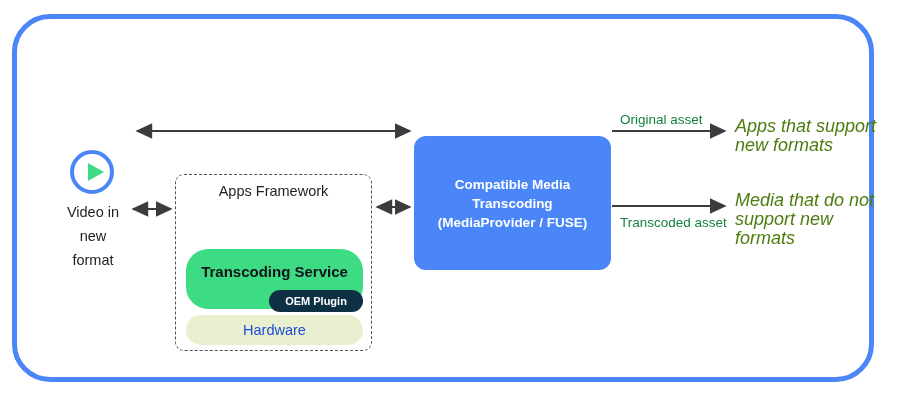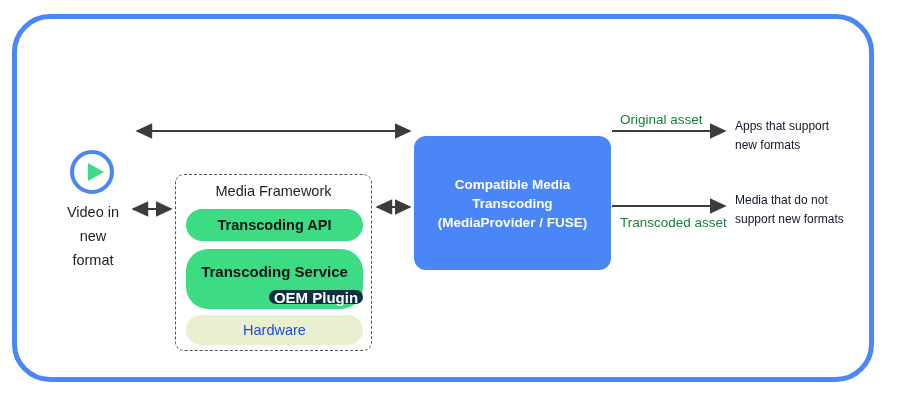--- a/index.html
+++ b/index.html
@@ -118,28 +118,28 @@
     height: 30px;
     background: #e9f0cf;
     font-size: 14.5px;
     color: #1d4ed8;
   }
   #oem-plugin {
     position: absolute;
     left: 93px;
     top: 115px;
     width: 94px;
-    height: 14px;
+    height: 22px;
     background: #0d3044;
     border-radius: 12px;
     box-sizing: border-box;
     display: flex;
     align-items: center;
     justify-content: center;
-    font-size: 15px;
+    font-size: 11px;
     font-weight: bold;
     color: #ffffff;
   }
 
   
   #cmt-box {
     position: absolute;
     left: 414px;
     top: 104px;
     width: 197px;
@@ -175,24 +175,25 @@
     position: absolute;
     font-size: 13.5px;
     color: #15803d;
     white-space: nowrap;
   }
   #label-original { left: 620px; top: 112px; }
   #label-transcoded { left: 620px; top: 215px; }
 
   .apps-label {
     position: absolute;
-    font-size: 12px;
+    font-size: 18px;
     line-height: 19px;
-    color: #0f172a;
+    color: #4d7c0f;
     white-space: pre-line;
+    font-style: italic;
   }
   #label-apps-support { left: 735px; top: 117px; }
   #label-apps-nosupport { left: 735px; top: 191px; }
 </style>
 </head>
 <body>
 
 <div id="canvas">
 
   <div id="outer-frame"></div>
@@ -229,23 +230,22 @@
   </svg>
 
   <div id="video-icon">
     <div class="tri"></div>
   </div>
   <div id="video-label">Video in
 new
 format</div>
 
   <div id="media-framework">
-    <div id="mf-title">Media Framework</div>
-
-    <div class="stack-box" id="box-api">Transcoding API</div>
+    <div id="mf-title">Apps Framework</div>
+
 
     <div class="stack-box" id="box-service">Transcoding Service</div>
 
     <div id="oem-plugin">OEM Plugin</div>
 
     <div class="stack-box" id="box-hardware">Hardware</div>
   </div>
 
   <div id="cmt-box">Compatible Media
 Transcoding

